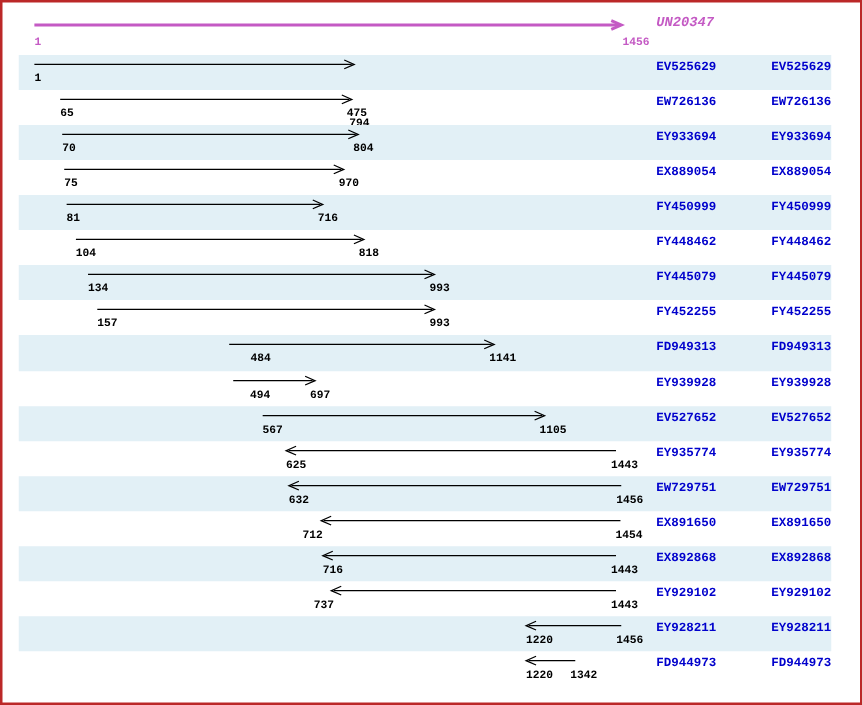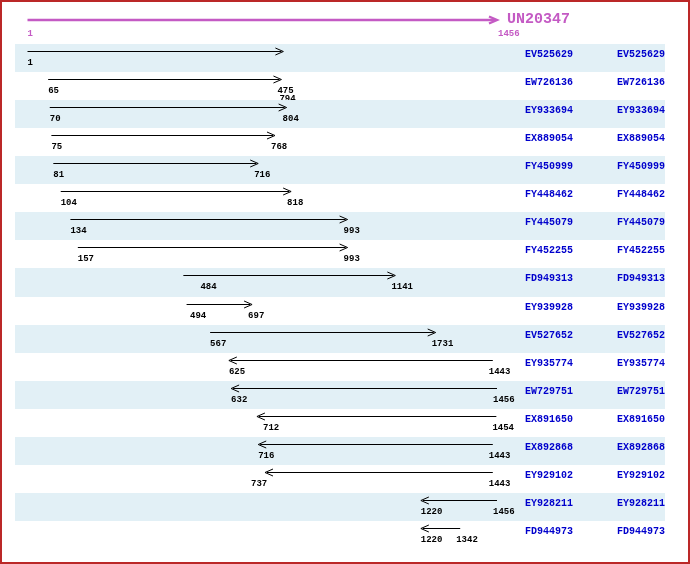--- a/index.html
+++ b/index.html
@@ -14,23 +14,23 @@
     position:relative;
     width:690px;height:564px;
     box-sizing:border-box;
     border:2px solid var(--frame);
     background:#fff;
     font-family:"Liberation Mono","DejaVu Sans Mono",monospace;
     overflow:hidden;
   }
   .header{position:absolute;left:0;top:0;width:690px;height:42px;}
   .refid{
-    position:absolute;left:505px;top:11px;
-    font-size:15px;font-weight:bold;line-height:13px;
-    color:var(--accent);white-space:pre;
+    position:absolute;left:523px;top:11px;
+    font-size:11px;font-weight:bold;line-height:13px;
+    color:var(--accent);white-space:pre;font-style:italic;
   }
   .refnum{
     position:absolute;top:27px;
     font-size:9px;font-weight:bold;line-height:11px;
     color:var(--accent);white-space:pre;
   }
   .rows{position:absolute;left:0;top:0;width:690px;height:564px;}
   .row{position:absolute;left:0;width:690px;}
   .band-bg{position:absolute;left:13px;top:0;width:650px;height:100%;background:transparent;}
   .row.band .band-bg{background:var(--band);}
@@ -95,21 +95,21 @@
     <a class="acc acc1" href="#">EY933694</a>
     <a class="acc acc2" href="#">EY933694</a>
   </div>
       <div class="row" style="top: 126.18px; height: 28.06px;">
     <div class="band-bg"></div>
     <svg class="arrow-svg" width="690" height="29">
           <line x1="49.37835051546392" x2="270.9958762886598" y1="7.5" y2="7.5" stroke="#000000" stroke-width="1"></line>
           <polyline points="264.9958762886598,4 272.9958762886598,7.5 264.9958762886598,11" fill="none" stroke="#000000" stroke-width="1"></polyline>
         </svg>
     <span class="num start-num" style="left: 49.4px;">75</span>
-    <span class="num end-num" style="left: 269px;">768</span>
+    <span class="num end-num" style="left: 269px;">970</span>
     <a class="acc acc1" href="#">EX889054</a>
     <a class="acc acc2" href="#">EX889054</a>
   </div>
       <div class="row band" style="top: 154.24px; height: 28.06px;">
     <div class="band-bg"></div>
     <svg class="arrow-svg" width="690" height="29">
           <line x1="51.31443298969072" x2="254.21649484536084" y1="7.5" y2="7.5" stroke="#000000" stroke-width="1"></line>
           <polyline points="248.21649484536084,4 256.21649484536084,7.5 248.21649484536084,11" fill="none" stroke="#000000" stroke-width="1"></polyline>
         </svg>
     <span class="num start-num" style="left: 51.3px;">81</span>
@@ -160,33 +160,33 @@
     <span class="num end-num" style="left: 389.4px;">1141</span>
     <a class="acc acc1" href="#">FD949313</a>
     <a class="acc acc2" href="#">FD949313</a>
   </div>
       <div class="row" style="top: 294.54px; height: 28.06px;">
     <div class="band-bg"></div>
     <svg class="arrow-svg" width="690" height="29">
           <line x1="184.58144329896908" x2="248.0855670103093" y1="7.5" y2="7.5" stroke="#000000" stroke-width="1"></line>
           <polyline points="242.0855670103093,4 250.0855670103093,7.5 242.0855670103093,11" fill="none" stroke="#000000" stroke-width="1"></polyline>
         </svg>
-    <span class="num start-num" style="left: 188px;">494</span>
+    <span class="num start-num" style="left: 198px;">494</span>
     <span class="num end-num" style="left: 246.1px;">697</span>
     <a class="acc acc1" href="#">EY939928</a>
     <a class="acc acc2" href="#">EY939928</a>
   </div>
       <div class="row band" style="top: 322.6px; height: 28.06px;">
     <div class="band-bg"></div>
     <svg class="arrow-svg" width="690" height="29">
           <line x1="208.13711340206186" x2="431.69072164948454" y1="7.5" y2="7.5" stroke="#000000" stroke-width="1"></line>
           <polyline points="425.69072164948454,4 433.69072164948454,7.5 425.69072164948454,11" fill="none" stroke="#000000" stroke-width="1"></polyline>
         </svg>
     <span class="num start-num" style="left: 208.1px; text-align: center;">567</span>
-    <span class="num end-num" style="left: 429.7px;">1731</span>
+    <span class="num end-num" style="left: 429.7px;">1105</span>
     <a class="acc acc1" href="#">EV527652</a>
     <a class="acc acc2" href="#">EV527652</a>
   </div>
       <div class="row" style="top: 350.66px; height: 28.06px;">
     <div class="band-bg"></div>
     <svg class="arrow-svg" width="690" height="29">
           <line x1="228.85257731958765" x2="490.80515463917527" y1="7.5" y2="7.5" stroke="#000000" stroke-width="1"></line>
           <polyline points="234.85257731958765,4 226.85257731958765,7.5 234.85257731958765,11" fill="none" stroke="#000000" stroke-width="1"></polyline>
         </svg>
     <span class="num start-num" style="left: 226.9px;">625</span>
@@ -204,21 +204,21 @@
     <span class="num end-num" style="left: 491px;">1456</span>
     <a class="acc acc1" href="#">EW729751</a>
     <a class="acc acc2" href="#">EW729751</a>
   </div>
       <div class="row" style="top: 406.78px; height: 28.06px;">
     <div class="band-bg"></div>
     <svg class="arrow-svg" width="690" height="29">
           <line x1="256.92577319587633" x2="494.3546391752578" y1="7.5" y2="7.5" stroke="#000000" stroke-width="1"></line>
           <polyline points="262.92577319587633,4 254.9257731958763,7.5 262.92577319587633,11" fill="none" stroke="#000000" stroke-width="1"></polyline>
         </svg>
-    <span class="num start-num" style="left: 261px;">712</span>
+    <span class="num start-num" style="left: 240px;">712</span>
     <span class="num end-num" style="left: 490.4px;">1454</span>
     <a class="acc acc1" href="#">EX891650</a>
     <a class="acc acc2" href="#">EX891650</a>
   </div>
       <div class="row band" style="top: 434.84px; height: 28.06px;">
     <div class="band-bg"></div>
     <svg class="arrow-svg" width="690" height="29">
           <line x1="258.21649484536084" x2="490.80515463917527" y1="7.5" y2="7.5" stroke="#000000" stroke-width="1"></line>
           <polyline points="264.21649484536084,4 256.21649484536084,7.5 264.21649484536084,11" fill="none" stroke="#000000" stroke-width="1"></polyline>
         </svg>

